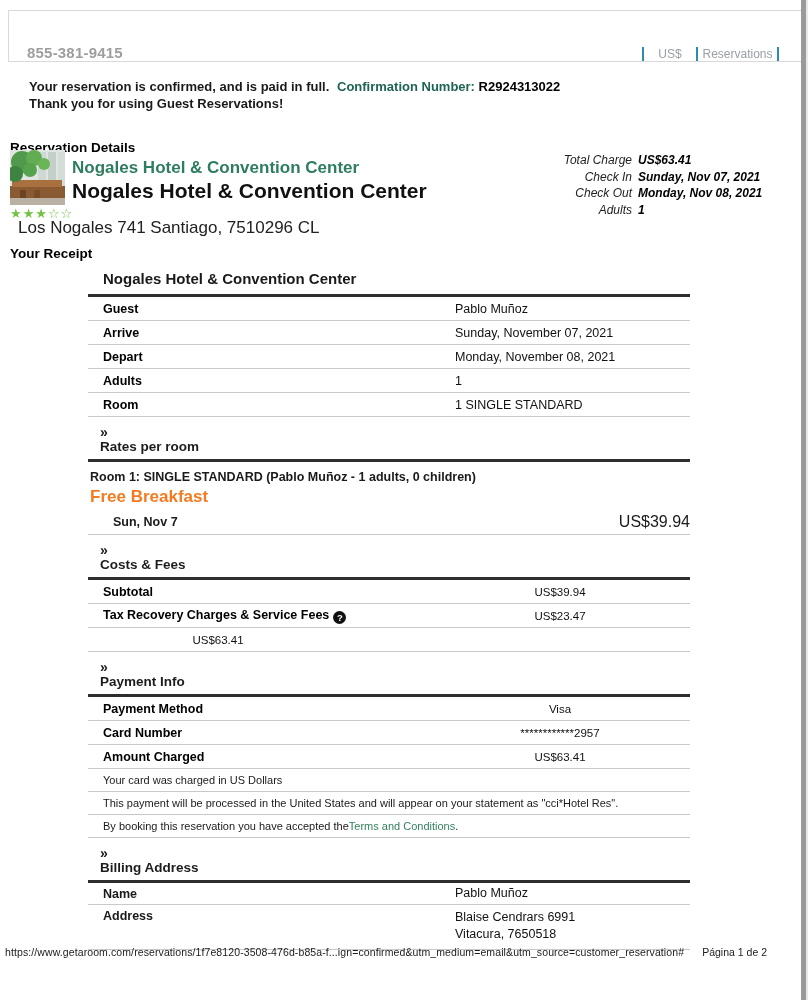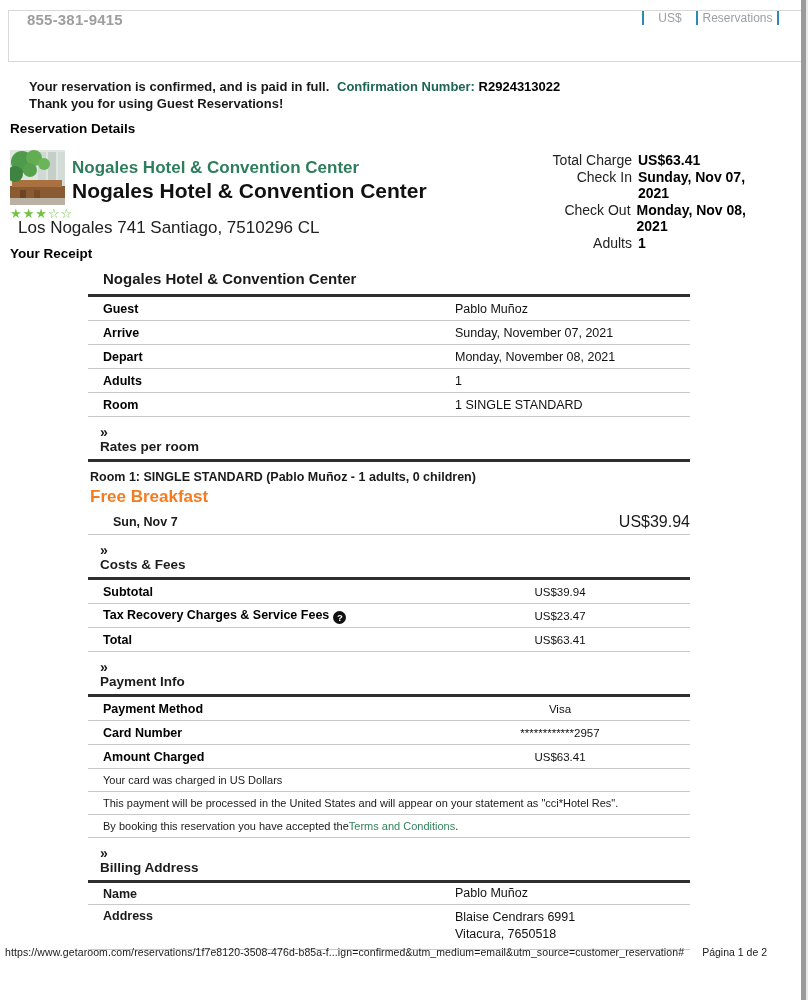--- a/index.html
+++ b/index.html
@@ -6,21 +6,21 @@
   html,body { width:809px; height:1000px; background:#ffffff; overflow:hidden;
     font-family:"Liberation Sans","DejaVu Sans",sans-serif; color:#1a1a1a; }
   .page { position:relative; width:809px; height:1000px; background:#fff; }
 
   
   .scroll-strip { position:absolute; right:1px; top:0; bottom:0; width:7px; background:#e9e9e9; }
   .scroll-thumb { position:absolute; right:2px; top:0; bottom:0; width:5px; background:#9a9a9a; }
 
   
   .topbar { position:absolute; left:8px; top:10px; width:795px; height:52px;
-    background:#fff; border:1px solid #d9d9d9; display:flex; align-items:flex-start; }
+    background:#fff; border:1px solid #d9d9d9; display:flex; align-items:flex-end; }
   .phone { flex:1; display:flex; align-items:center; padding-left:18px;
     color:#9e9e9e; font-size:15px; font-weight:bold; letter-spacing:.2px; }
   .tab { display:flex; align-items:center; justify-content:center;
     color:#9aa0a6; font-size:12px; border-left:2px solid #2e8bb0; cursor:pointer; }
   .tab-currency { width:54px; }
   .tab-reservations { width:83px; border-right:2px solid #2e8bb0; }
   .topbar-tail { width:23px; }
 
   
   .confirm { position:absolute; left:29px; top:78px; font-size:13px; font-weight:bold; line-height:17px; }
@@ -33,21 +33,21 @@
   
   .hotel-photo { position:absolute; left:10px; top:150px; width:55px; height:55px; }
   .hotel-names { position:absolute; left:72px; top:158px; }
   .hotel-link { color:#2e7d5e; font-size:17px; font-weight:bold; line-height:20px; cursor:pointer; }
   .hotel-name-big { color:#111; font-size:21px; font-weight:bold; line-height:25px; }
   .stars { position:absolute; left:10px; top:206px; font-size:13px; color:#72c144; letter-spacing:1px; }
   .hotel-address { position:absolute; left:10px; top:218px; font-size:17px; color:#222;margin-left:8px; }
 
   
   .summary { position:absolute; left:420px; top:152px; width:360px; }
-  .summary .srow { display:flex; line-height:16.5px; font-size:14px; }
+  .summary .srow { display:flex; line-height:16.5px; font-size:12px;font-style:italic; }
   .summary .slabel { width:212px; text-align:right; color:#222; }
   .summary .sval { padding-left:6px; font-weight:bold; color:#000; }
 
   
   .receipt { position:absolute; left:88px; top:270px; width:602px; }
   .receipt-title { padding-left:15px; font-size:15px; font-weight:bold; margin-bottom:7px; }
   .thick-rule { border-top:3px solid #2e2e2e; }
   .row { display:flex; align-items:center; height:24px; border-bottom:1px solid #c9c9c9; }
   .row .lbl { flex:1; padding-left:15px; font-size:12.5px; font-weight:bold; color:#000; }
   .row .val-left { width:235px; font-size:12.5px; color:#111; }
@@ -104,21 +104,21 @@
 
   <div class="confirm">
     <div>Your reservation is confirmed, and is paid in full.</div>
     <div>Thank you for using Guest Reservations!</div>
   </div>
   <div class="confirm-num">
     <span class="lbl">Confirmation Number:</span>
     <span class="val">R2924313022</span>
   </div>
 
-  <div class="section-label" style="left:10px; top:121px;">Reservation Details</div>
+  <div class="section-label" style="left:10px; top:140px;">Reservation Details</div>
 
   <svg class="hotel-photo" viewBox="0 0 55 55">
     <rect x="0" y="0" width="55" height="55" fill="#dfe5df"></rect>
     <rect x="28" y="2" width="8" height="40" fill="#cfd8d4"></rect>
     <rect x="38" y="2" width="8" height="40" fill="#c4cfca"></rect>
     <rect x="48" y="2" width="7" height="40" fill="#d4dcd8"></rect>
     <rect x="0" y="36" width="55" height="12" fill="#8a5a32"></rect>
     <rect x="2" y="30" width="50" height="7" fill="#a9713f"></rect>
     <circle cx="12" cy="12" r="11" fill="#4f9a4b"></circle>
     <circle cx="24" cy="8" r="8" fill="#62ad52"></circle>
@@ -207,21 +207,20 @@
     <div class="section-head-rule"></div>
     <div class="row">
       <span class="lbl">Subtotal</span>
       <span class="val-center">US$39.94</span>
     </div>
     <div class="row">
       <span class="lbl"><span>Tax Recovery Charges &amp; Service Fees</span><span class="help-icon">?</span></span>
       <span class="val-center">US$23.47</span>
     </div>
     <div class="row">
-      <span class="lbl">Total</span>
       <span class="val-center">US$63.41</span>
     </div>
 
     <div class="section-head">
       <span class="marker">»</span>
       <span class="title">Payment Info</span>
     </div>
     <div class="section-head-rule"></div>
     <div class="row">
       <span class="lbl">Payment Method</span>

